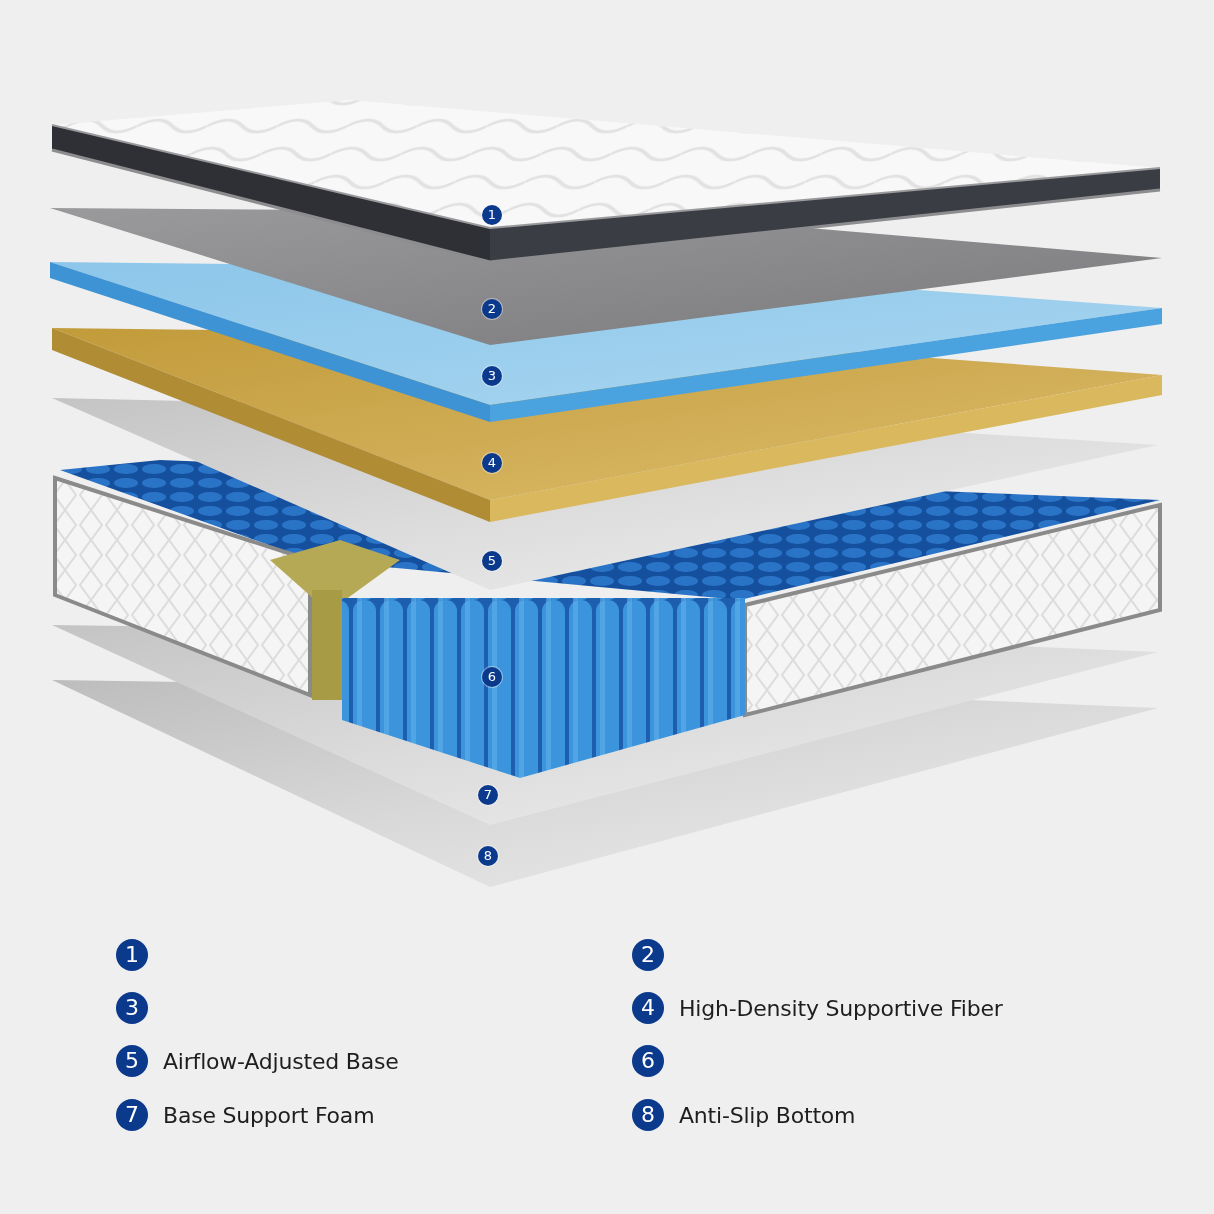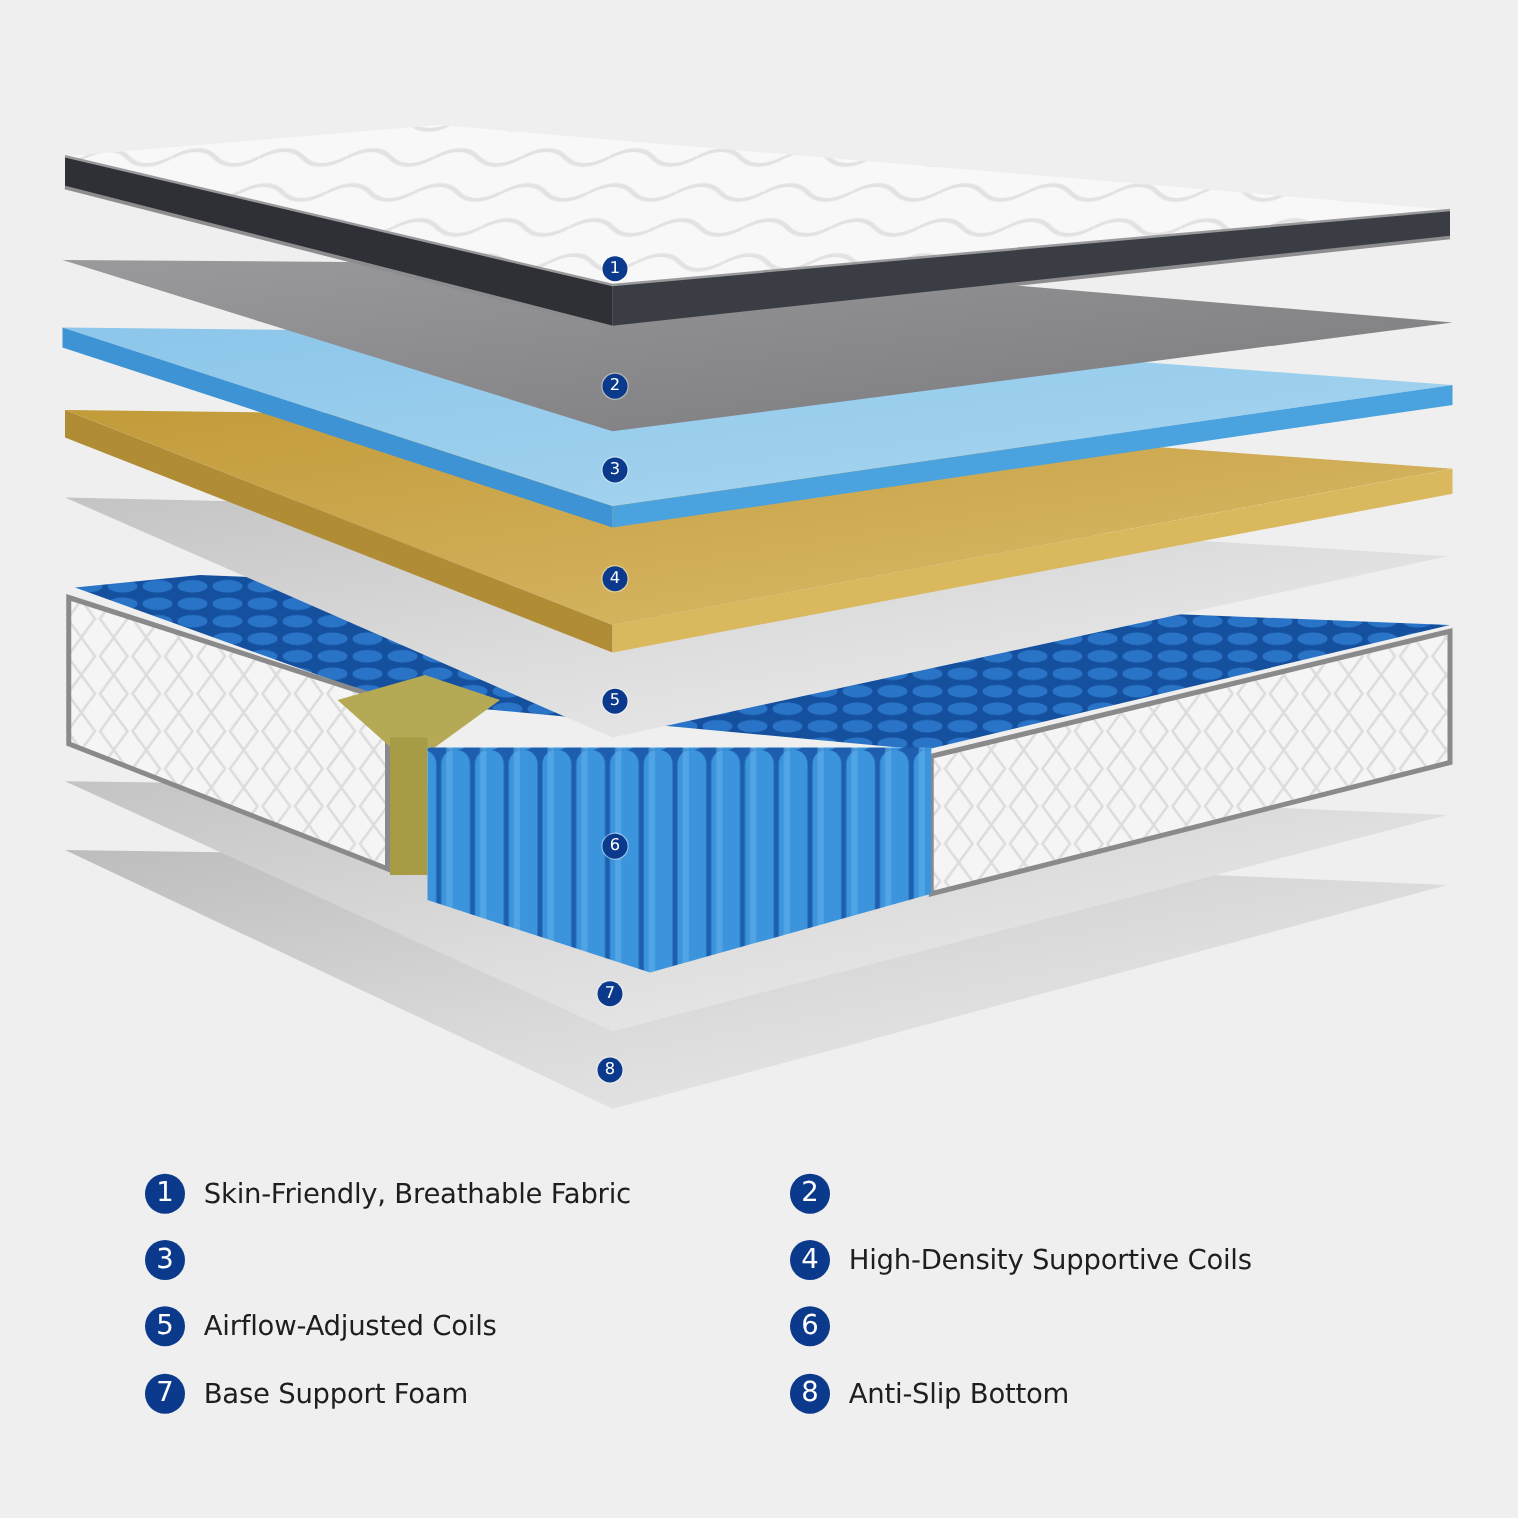--- a/index.html
+++ b/index.html
@@ -165,35 +165,34 @@
   <div class="marker" style="left:482px;top:453px;">4</div>
   <div class="marker" style="left:482px;top:551px;">5</div>
   <div class="marker" style="left:482px;top:667px;">6</div>
   <div class="marker" style="left:478px;top:785px;">7</div>
   <div class="marker" style="left:478px;top:846px;">8</div>
 </div>
 
 <div class="legend">
   <div class="legend-item" style="left:116px;top:7px;">
     <span class="legend-badge">1</span>
-    <span class="legend-label">Skin-Friendly, Breathable Fabric</span>
   </div>
   <div class="legend-item" style="left:632px;top:7px;">
     <span class="legend-badge">2</span>
   </div>
   <div class="legend-item" style="left:116px;top:60px;">
     <span class="legend-badge">3</span>
   </div>
   <div class="legend-item" style="left:632px;top:60px;">
     <span class="legend-badge">4</span>
-    <span class="legend-label">High-Density Supportive Coils</span>
+    <span class="legend-label">High-Density Supportive Fiber</span>
   </div>
   <div class="legend-item" style="left:116px;top:113px;">
     <span class="legend-badge">5</span>
-    <span class="legend-label">Airflow-Adjusted Coils</span>
+    <span class="legend-label">Airflow-Adjusted Base</span>
   </div>
   <div class="legend-item" style="left:632px;top:113px;">
     <span class="legend-badge">6</span>
   </div>
   <div class="legend-item" style="left:116px;top:167px;">
     <span class="legend-badge">7</span>
     <span class="legend-label">Base Support Foam</span>
   </div>
   <div class="legend-item" style="left:632px;top:167px;">
     <span class="legend-badge">8</span>

